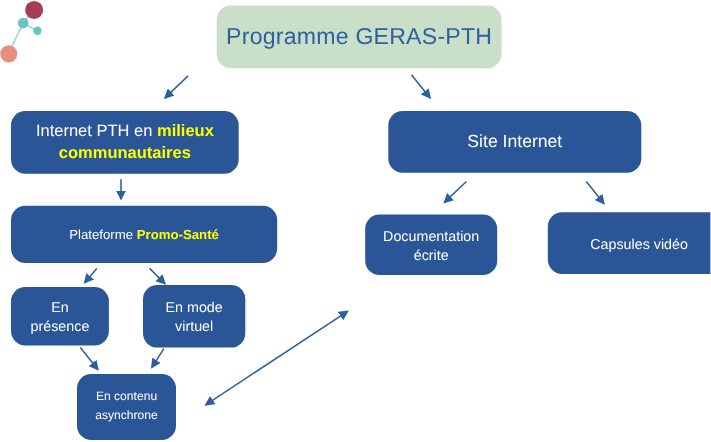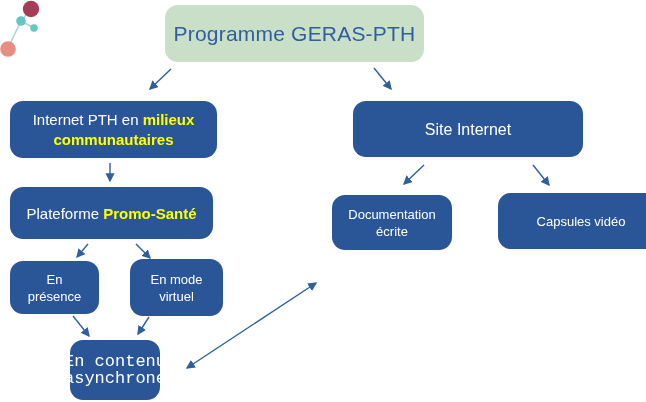--- a/index.html
+++ b/index.html
@@ -27,53 +27,53 @@
     box-sizing: border-box;
     border-radius: 13px;
   }
   .node-blue {
     background: #2a5697;
     color: #ffffff;
   }
   .node-green {
     background: #c9dfc7;
     color: #2e5f9e;
+    margin-left: 32px;
   }
   .title-node {
     left: 165px; top: 5px; width: 259px; height: 57px;
     font-size: 21px;
     letter-spacing: 0.2px;
   }
   .ateliers-node {
     left: 10px; top: 101px; width: 207px; height: 57px;
     font-size: 15px; line-height: 20px;
     padding: 4px 12px;
     display: block;
     padding-top: 9px;
   }
   .plateforme-node {
-    left: 10px; top: 187px; width: 203px; height: 52px;
-    font-size: 15px;
+    left: 10px; top: 187px; width: 242px; height: 52px;
+    font-size: 12px;
   }
   .highlight { color: #ffff00; font-weight: bold; text-align: right; }
   .presence-node {
     left: 10px; top: 261px; width: 89px; height: 53px;
     font-size: 13px; line-height: 17px;
     padding: 4px 13px;
   }
   .virtuel-node {
     left: 130px; top: 259px; width: 93px; height: 57px;
     font-size: 13px; line-height: 17px;
     padding: 4px 12px;
   }
   .asynchrone-node {
     left: 70px; top: 340px; width: 90px; height: 60px;
-    font-size: 17px; line-height: 17px;
+    font-size: 11px; line-height: 17px;
     padding: 4px 18px;
-    font-family: Liberation Mono, monospace;
   }
   .site-node {
     left: 353px; top: 101px; width: 230px; height: 56px;
     font-size: 16px; line-height: 21px;
   }
   .documentation-node {
     left: 332px; top: 195px; width: 120px; height: 55px;
     font-size: 13px; line-height: 17px;
     padding: 4px 14px;
   }

